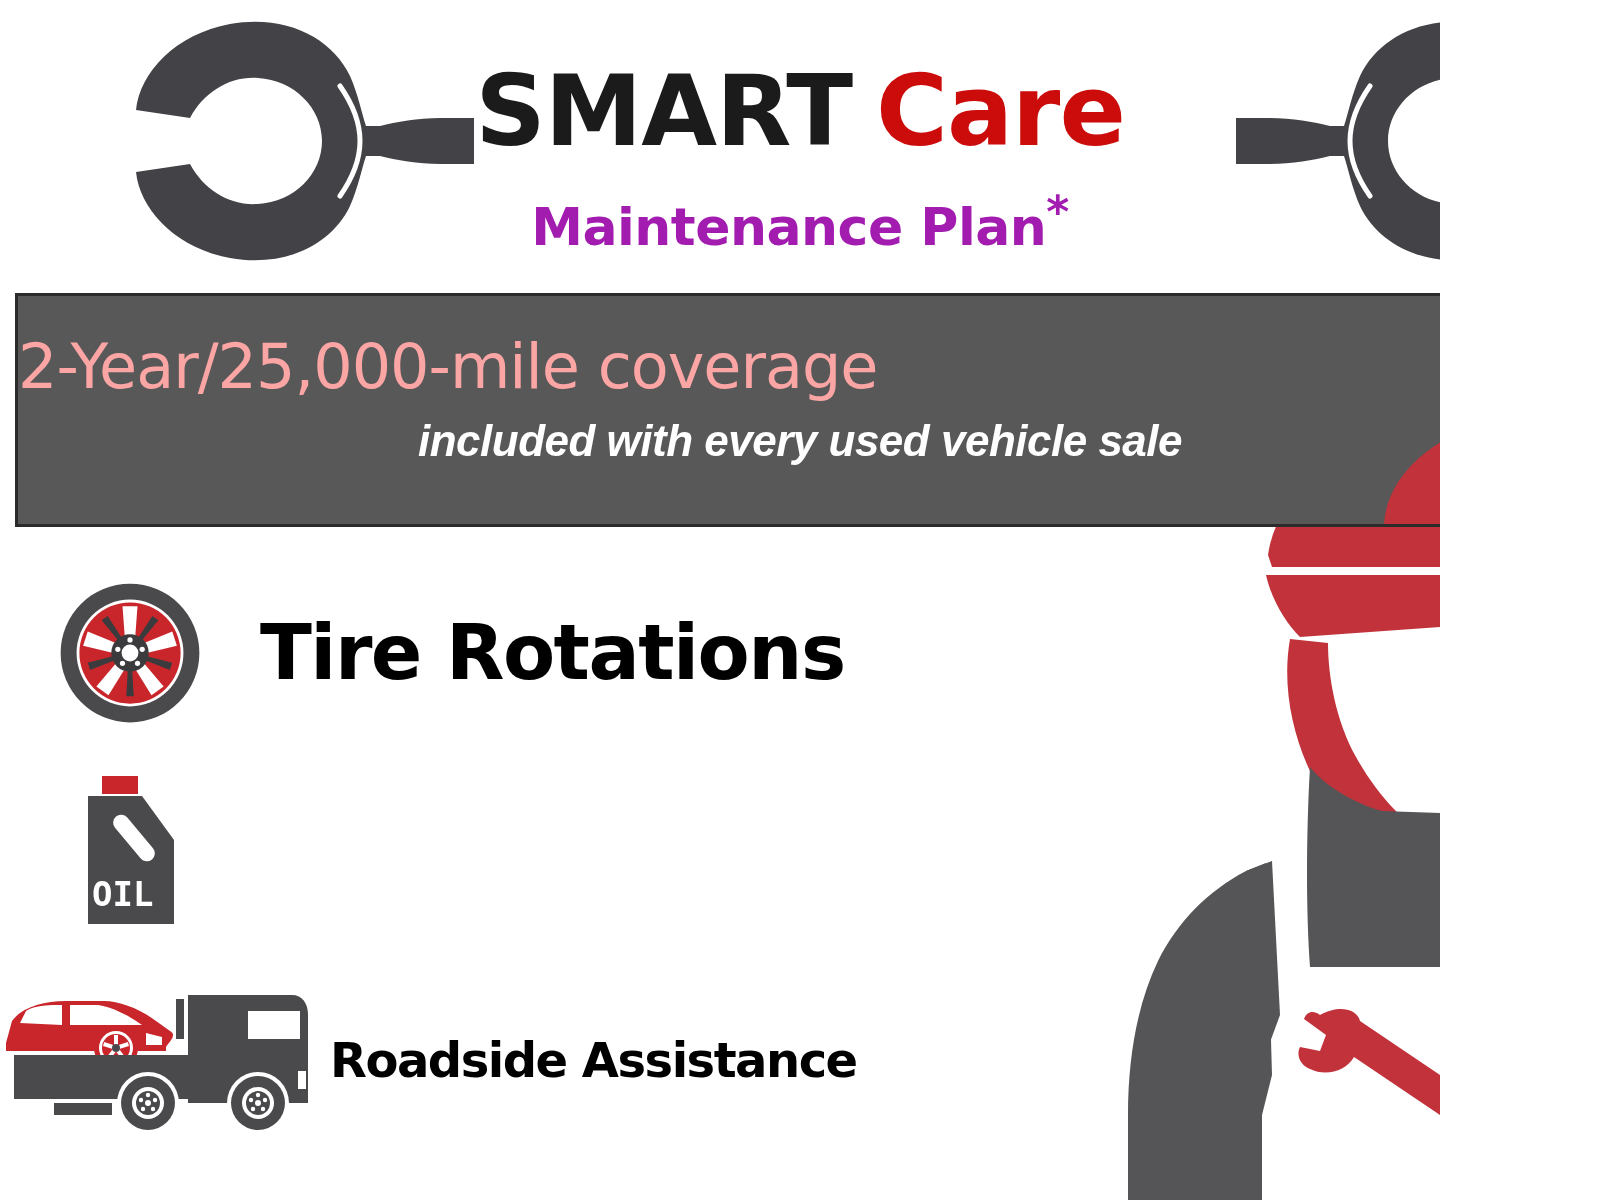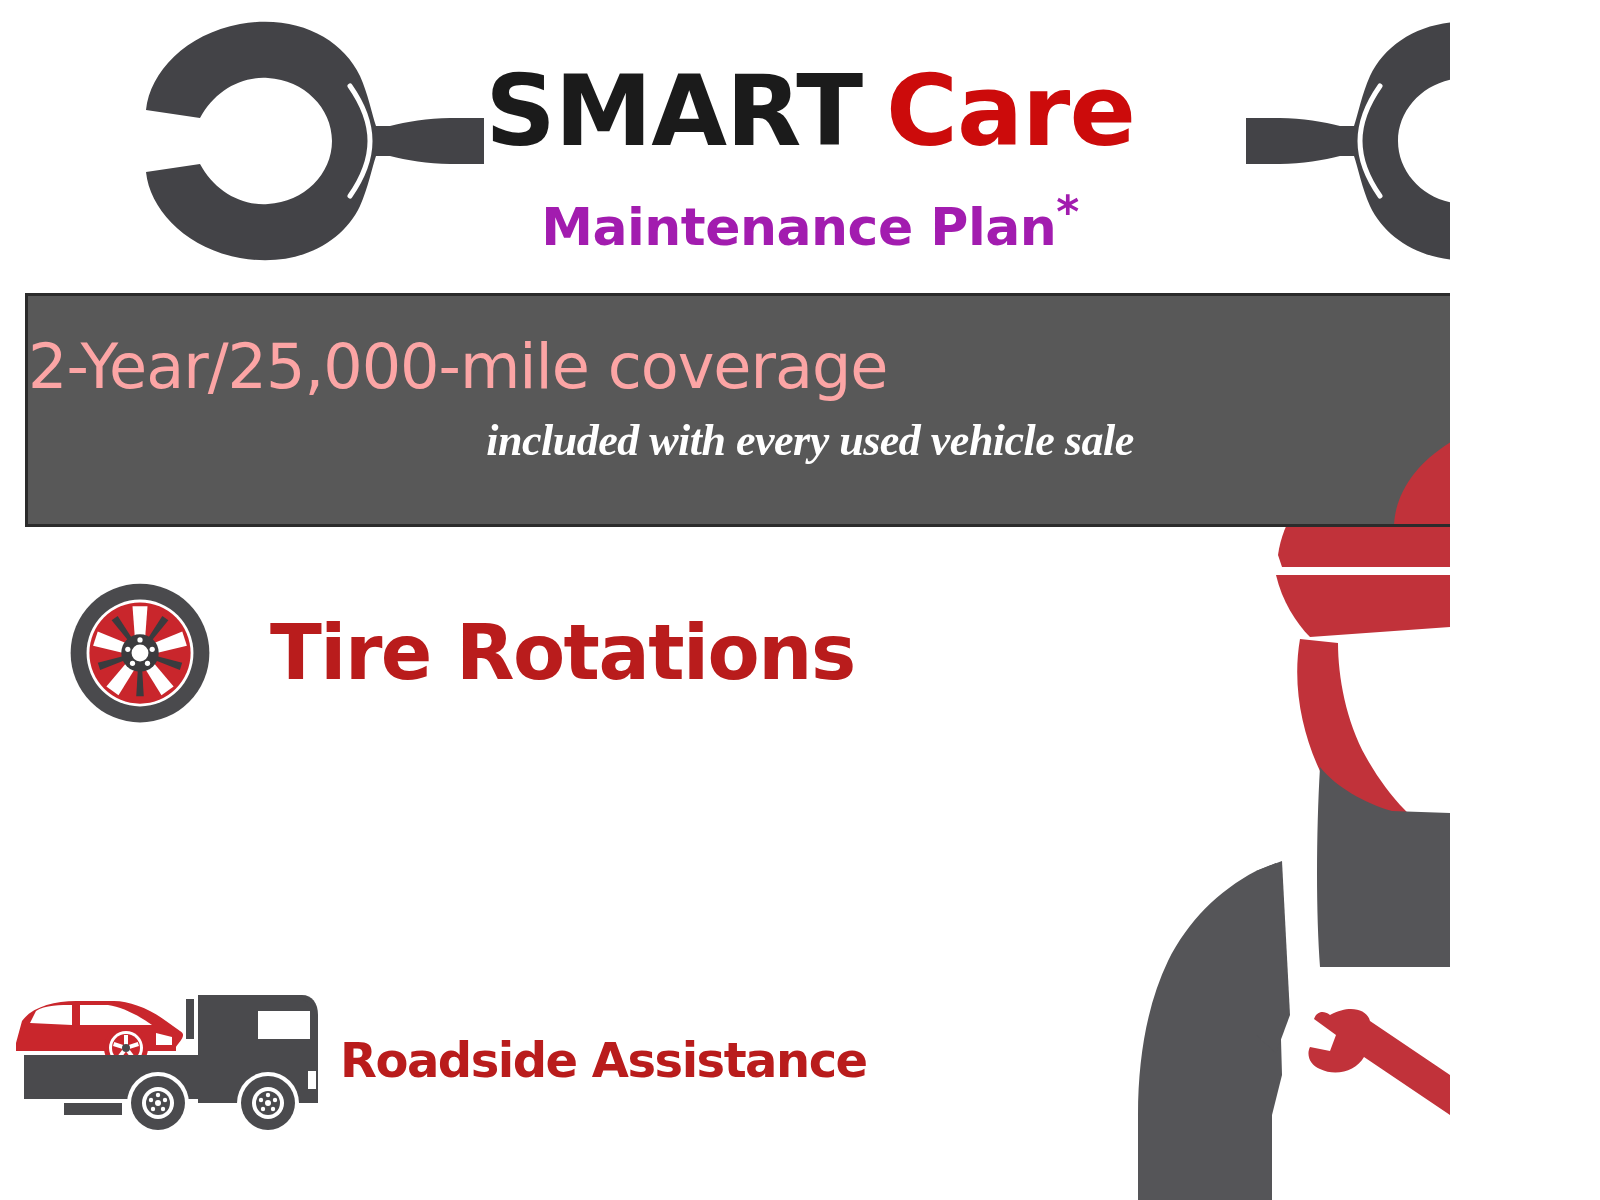--- a/index.html
+++ b/index.html
@@ -9,21 +9,20 @@
   }
   body {
     font-family: "Liberation Sans", sans-serif;
   }
   #page {
     position: relative;
     width: 1440px;
     height: 1200px;
     background: #ffffff;
     overflow: hidden;
-    margin-left: 10px;
   }
 
   
   #logo-header {
     position: absolute;
     left: 0; top: 0;
     width: 1600px;
     height: 280px;
   }
   .wrench-deco {
@@ -97,21 +96,21 @@
     color: #fca5a5;
     letter-spacing: -1px;
     line-height: 1.05;
     z-index: 2;
   }
   #banner-subline {
     position: absolute;
     left: 0; top: 122px;
     width: 100%;
     text-align: center;
-    font-family: Liberation Serif, serif;
+    font-family: Liberation Sans, sans-serif;
     font-weight: bold;
     font-style: italic;
     font-size: 44px;
     color: #ffffff;
     letter-spacing: -0.5px;
     line-height: 1.05;
     z-index: 2;
   }
   
   #banner-cap-clip {
@@ -142,21 +141,21 @@
     justify-content: center;
   }
   #benefit-row-0 .benefit-icon { width: 260px; height: 175px; }
   #benefit-row-1 .benefit-icon { width: 260px; height: 180px; }
   #benefit-row-2 .benefit-icon { width: 330px; height: 200px; }
 
   .benefit-label {
     font-family: "DejaVu Sans", sans-serif;
     font-weight: bold;
     font-size: 76px;
-    color: #b91c1c;
+    color: #000000;
     letter-spacing: -1.5px;
     white-space: nowrap;
     line-height: 1;
   }
   #benefit-row-2 .benefit-label { font-size: 48px; }
 
   
   #mechanic {
     position: absolute;
     right: 0;
@@ -272,20 +271,30 @@
           <circle cx="88" cy="91" r="2.8"></circle>
           <circle cx="72" cy="91" r="2.8"></circle>
           <circle cx="67" cy="76" r="2.8"></circle>
         </g>
       </svg>
     </div>
     <div class="benefit-label">Tire Rotations</div>
   </div>
 
   <div class="benefit-row" id="benefit-row-1">
+    <div class="benefit-icon">
+      <svg viewBox="0 0 120 160" width="120" height="160" aria-hidden="true">
+        <rect x="32" y="6" width="36" height="18" fill="#c9262c"></rect>
+        <path d="M18 26 L72 26 L104 70 L104 154 L18 154 Z" fill="#4a4a4d"></path>
+        <rect x="56" y="40" width="16" height="56" rx="8" fill="#ffffff" transform="rotate(-40 64 68)"></rect>
+        <g fill="#ffffff" font-family="DejaVu Sans Mono, monospace" font-size="34" font-weight="bold">
+          <text x="22" y="136">OIL</text>
+        </g>
+      </svg>
+    </div>
   </div>
 
   <div class="benefit-row" id="benefit-row-2">
     <div class="benefit-icon">
       <svg viewBox="0 0 330 175" width="330" height="175" aria-hidden="true">
 
         <g>
           <path d="M6 70 L12 48 C22 34 44 28 66 28 L104 28
                    C120 28 140 36 156 48 L170 58
                    C178 62 168 70 166 74 L166 78 L6 78 Z" fill="#c9262c"></path>

